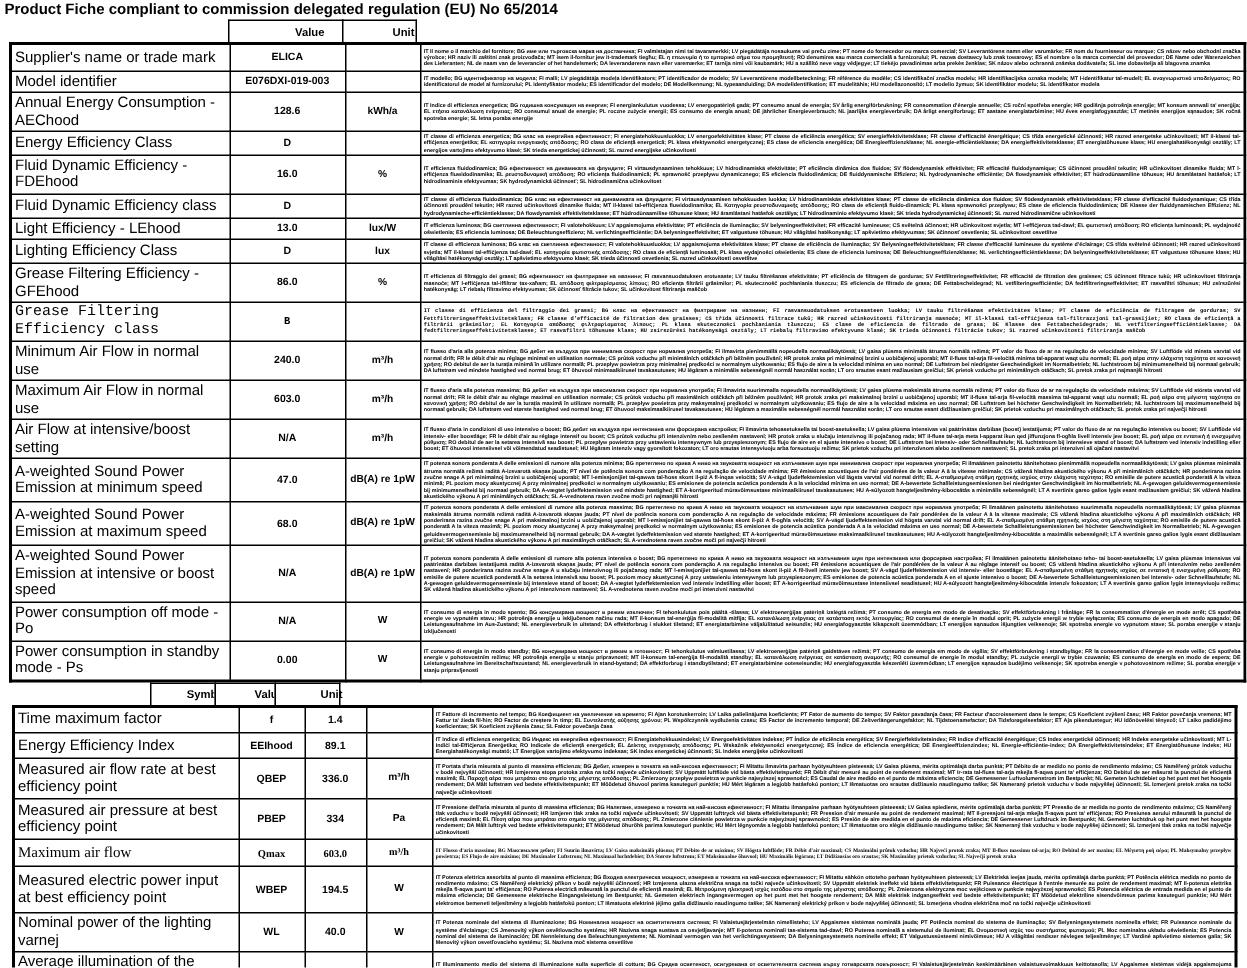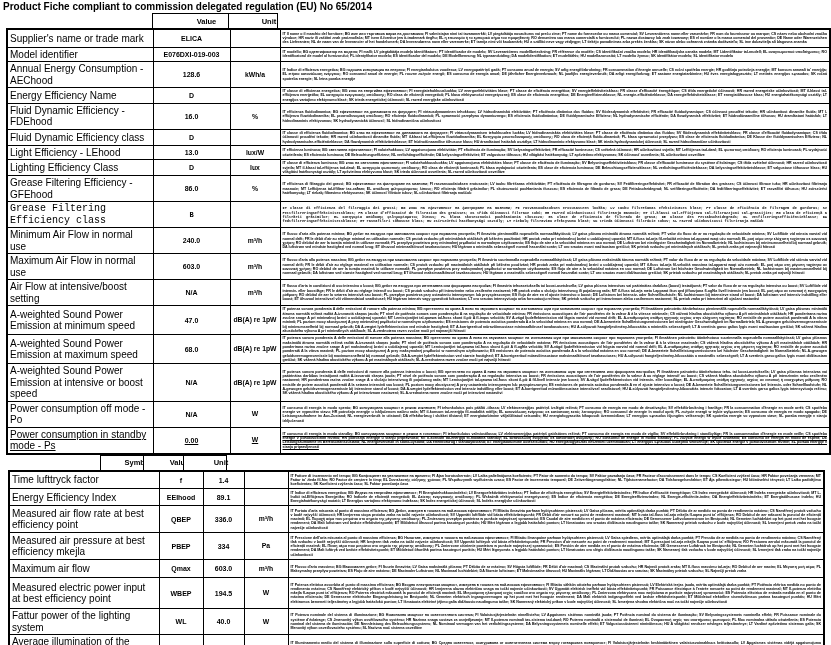--- a/index.html
+++ b/index.html
@@ -57,21 +57,21 @@
           <td class="cell-unit"></td>
           <td class="cell-description">IT modello; BG идентификатор на модела; FI malli; LV piegādātāja modeļa identifikators; PT identificador de modelo; SV Leverantörens modellbeteckning; FR référence du modèle; CS identifikační značka modelu; HR identifikacijska oznaka modela; MT l-identifikatur tal-mudell; EL αναγνωριστικό υποδείγματος; RO identificatorul de model al furnizorului; PL identyfikator modelu; ES identificador del modelo; DE Modellkennung; NL typeaanduiding; DA modelidentifikation; ET mudelitähis; HU modellazonosító; LT modelio žymuo; SK identifikátor modelu; SL identifikator modela</td>
         </tr>
         <tr style="height: 11px;">
           <td class="cell-name">Annual Energy Consumption - AEChood</td>
           <td class="cell-value">128.6</td>
           <td class="cell-unit">kWh/a</td>
           <td class="cell-description">IT Indice di efficienza energetica; BG годишна консумация на енергия; FI energiankulutus vuodessa; LV energopatēriņš gadā; PT consumo anual de energia; SV årlig energiförbrukning; FR consommation d'énergie annuelle; CS roční spotřeba energie; HR godišnja potrošnja energije; MT konsum annwali ta' enerġija; EL ετήσια κατανάλωση ενέργειας; RO consumul anual de energie; PL roczne zużycie energii; ES consumo de energía anual; DE jährlicher Energieverbrauch; NL jaarlijks energieverbruik; DA årligt energiforbrug; ET aastane energiatarbimine; HU éves energiafogyasztás; LT metinės energijos sąnaudos; SK ročná spotreba energie; SL letna poraba energije</td>
         </tr>
         <tr style="height: 11px;">
-          <td class="cell-name">Energy Efficiency Name</td>
+          <td class="cell-name">Energy Efficiency Class</td>
           <td class="cell-value">D</td>
           <td class="cell-unit"></td>
           <td class="cell-description">IT classe di efficienza energetica; BG клас на енергийна ефективност; FI energiatehokkuusluokka; LV energoefektivitātes klase; PT classe de eficiência energética; SV energieffektivitetsklass; FR classe d'efficacité énergétique; CS třída energetické účinnosti; HR razred energetske učinkovitosti; MT il-klassi tal-effiċjenza enerġetika; EL κατηγορία ενεργειακής απόδοσης; RO clasa de eficiență energetică; PL klasa efektywności energetycznej; ES clase de eficiencia energética; DE Energieeffizienzklasse; NL energie-efficiëntieklasse; DA energieffektivitetsklasse; ET energiatõhususe klass; HU energiahatékonysági osztály; LT energijos vartojimo efektyvumo klasė; SK trieda energetickej účinnosti; SL razred energijske učinkovitosti</td>
         </tr>
         <tr style="height: 11px;">
           <td class="cell-name">Fluid Dynamic Efficiency - FDEhood</td>
           <td class="cell-value">16.0</td>
           <td class="cell-unit">%</td>
           <td class="cell-description">IT efficienza fluidodinamica; BG ефективност на динамиката на флуидите; FI virtausdynaaminen tehokkuus; LV hidrodinamiskā efektivitāte; PT eficiência dinâmica dos fluidos; SV flödesdynamisk effektivitet; FR efficacité fluidodynamique; CS účinnost proudění tekutin; HR učinkovitost dinamike fluida; MT l-effiċjenza fluwidodinamika; EL ρευστοδυναμική απόδοση; RO eficiența fluidodinamică; PL sprawność przepływu dynamicznego; ES eficiencia fluidodinámica; DE fluiddynamische Effizienz; NL hydrodynamische efficiëntie; DA flowdynamisk effektivitet; ET hüdrodünaamiline tõhusus; HU áramlástani hatásfok; LT hidrodinaminis efektyvumas; SK hydrodynamická účinnosť; SL hidrodinamična učinkovitost</td>
         </tr>
@@ -140,21 +140,21 @@
           <td class="cell-value">N/A</td>
           <td class="cell-unit">dB(A) re 1pW</td>
           <td class="cell-description">IT potenza sonora ponderata A delle emissioni di rumore alla potenza intensiva o boost; BG претеглено по крива A ниво на звуковата мощност на излъчвания шум при интензивна или форсирана настройка; FI ilmaäänen painotettu äänitehotaso teho- tai boost-asetuksella; LV gaisa plūsmas intensīvas vai paātrinātas darbības iestatījumā radītā A-izsvarotā skaņas jauda; PT nível de potência sonora com ponderação A na regulação intensiva ou boost; FR émissions acoustiques de l'air pondérées de la valeur A au réglage intensif ou boost; CS vážená hladina akustického výkonu A při intenzivním nebo zesíleném nastavení; HR ponderirana razina zvučne snage A u slučaju intenzivnog ili pojačanog rada; MT l-emissjonijiet tal-qawwa tal-ħoss skont il-piż A fil-livell intensiv jew boost; SV A-vägd ljudeffektemission vid intensiv- eller boostläge; EL Α-σταθμισμένη στάθμη ηχητικής ισχύος σε εντατική ή ενισχυμένη ρύθμιση; RO emisiile de putere acustică ponderată A la setarea intensivă sau boost; PL poziom mocy akustycznej A przy ustawieniu intensywnym lub przyspieszonym; ES emisiones de potencia acústica ponderada A en el ajuste intensivo o boost; DE A-bewertete Schallleistungsemissionen bei Intensiv- oder Schnelllaufstufe; NL A-gewogen geluidsvermogensemissie bij intensieve stand of boost; DA A-vægtet lydeffektemission ved intensiv indstilling eller boost; ET A-korrigeeritud müravõimsustase intensiivsel seadistusel; HU A-súlyozott hangteljesítmény-kibocsátás intenzív fokozaton; LT A svertinis garso galios lygis intensyviuoju režimu; SK vážená hladina akustického výkonu A pri intenzívnom nastavení; SL A-vrednotena raven zvočne moči pri intenzivni nastavitvi</td>
         </tr>
         <tr style="height: 23px;">
           <td class="cell-name">Power consumption off mode - Po</td>
           <td class="cell-value">N/A</td>
           <td class="cell-unit">W</td>
           <td class="cell-description">IT consumo di energia in modo spento; BG консумирана мощност в режим изключен; FI tehonkulutus pois päältä -tilassa; LV elektroenerģijas patēriņš izslēgtā režīmā; PT consumo de energia em modo de desativação; SV effektförbrukning i frånläge; FR la consommation d'énergie en mode arrêt; CS spotřeba energie ve vypnutém stavu; HR potrošnja energije u isključenom načinu rada; MT il-konsum tal-enerġija fil-modalità mitfija; EL κατανάλωση ενέργειας σε κατάσταση εκτός λειτουργίας; RO consumul de energie în modul oprit; PL zużycie energii w trybie wyłączenia; ES consumo de energía en modo apagado; DE Leistungsaufnahme im Aus-Zustand; NL energieverbruik in uitstand; DA effektforbrug i slukket tilstand; ET energiatarbimine väljalülitatud seisundis; HU energiafogyasztás kikapcsolt üzemmódban; LT energijos sąnaudos išjungties veiksenoje; SK spotreba energie vo vypnutom stave; SL poraba energije v stanju izključenosti</td>
         </tr>
-        <tr style="height: 19px; text-decoration: underline;">
+        <tr style="height: 19px;">
           <td class="cell-name">Power consumption in standby mode - Ps</td>
           <td class="cell-value">0.00</td>
           <td class="cell-unit">W</td>
           <td class="cell-description">IT consumo di energia in modo standby; BG консумирана мощност в режим в готовност; FI tehonkulutus valmiustilassa; LV elektroenerģijas patēriņš gaidstāves režīmā; PT consumo de energia em modo de vigília; SV effektförbrukning i standbyläge; FR la consommation d'énergie en mode veille; CS spotřeba energie v pohotovostním režimu; HR potrošnja energije u stanju pripravnosti; MT il-konsum tal-enerġija fil-modalità standby; EL κατανάλωση ενέργειας σε κατάσταση αναμονής; RO consumul de energie în modul standby; PL zużycie energii w trybie czuwania; ES consumo de energía en modo de espera; DE Leistungsaufnahme im Bereitschaftszustand; NL energieverbruik in stand-bystand; DA effektforbrug i standbytilstand; ET energiatarbimine ooteseisundis; HU energiafogyasztás készenléti üzemmódban; LT energijos sąnaudos budėjimo veiksenoje; SK spotreba energie v pohotovostnom režime; SL poraba energije v stanju pripravljenosti</td>
         </tr>
       </tbody>
   </table>
 
 
   <div class="hdr hdr-66">
@@ -166,63 +166,63 @@
   <table class="fiche" id="table66">
     <colgroup>
       <col style="width:150px">
         <col style="width:44px">
         <col style="width:41px">
         <col style="width:44px">
         <col style="width:536px">
     </colgroup>
     <tbody id="t66-body">
         <tr style="height: 18px;">
-          <td class="cell-name">Time lufttryck factor</td>
+          <td class="cell-name">Time maximum factor</td>
           <td class="cell-symbol">f</td>
           <td class="cell-value">1.4</td>
           <td class="cell-unit"></td>
           <td class="cell-description">IT Fattore di incremento nel tempo; BG Коефициент на увеличение на времето; FI Ajan korotuskerroin; LV Laika palielinājuma koeficients; PT Fator de aumento do tempo; SV Faktor pavadanja časa; FR Facteur d'accroissement dans le temps; CS Koeficient zvýšení času; HR Faktor povećanja vremena; MT Fattur ta' żieda fil-ħin; RO Factor de creștere în timp; EL Συντελεστής αύξησης χρόνου; PL Współczynnik wydłużenia czasu; ES Factor de incremento temporal; DE Zeitverlängerungsfaktor; NL Tijdstoenamefactor; DA Tidsforøgelsesfaktor; ET Aja pikendustegur; HU Időnövelési tényező; LT Laiko padidėjimo koeficientas; SK Koeficient zvýšenia času; SL Faktor povečanja časa</td>
         </tr>
         <tr style="height: 17px;">
           <td class="cell-name">Energy Efficiency Index</td>
           <td class="cell-symbol">EEIhood</td>
           <td class="cell-value">89.1</td>
           <td class="cell-unit"></td>
           <td class="cell-description">IT Indice di efficienza energetica; BG Индекс на енергийна ефективност; FI Energiatehokkuusindeksi; LV Energoefektivitātes indekss; PT Índice de eficiência energética; SV Energieffektivitetsindex; FR Indice d'efficacité énergétique; CS Index energetické účinnosti; HR Indeks energetske učinkovitosti; MT L-Indiċi tal-Effiċjenza Enerġetika; RO Indicele de eficiență energetică; EL Δείκτης ενεργειακής απόδοσης; PL Wskaźnik efektywności energetycznej; ES Índice de eficiencia energética; DE Energieeffizienzindex; NL Energie-efficiëntie-index; DA Energieffektivitetsindeks; ET Energiatõhususe indeks; HU Energiahatékonysági mutató; LT Energijos vartojimo efektyvumo indeksas; SK Index energetickej účinnosti; SL Indeks energijske učinkovitosti</td>
         </tr>
         <tr style="height: 27px;">
           <td class="cell-name">Measured air flow rate at best efficiency point</td>
           <td class="cell-symbol">QBEP</td>
           <td class="cell-value">336.0</td>
           <td class="cell-unit">m³/h</td>
           <td class="cell-description">IT Portata d'aria misurata al punto di massima efficienza; BG Дебит, измерен в точката на най-висока ефективност; FI Mitattu ilmavirta parhaan hyötysuhteen pisteessä; LV Gaisa plūsma, mērīta optimālajā darba punktā; PT Débito de ar medido no ponto de rendimento máximo; CS Naměřený průtok vzduchu v bodě nejvyšší účinnosti; HR Izmjerena stopa protoka zraka na točki najveće učinkovitosti; SV Uppmätt luftflöde vid bästa effektivitetspunkt; FR Débit d'air mesuré au point de rendement maximal; MT Ir-rata tal-fluss tal-arja mkejla fl-aqwa punt ta' effiċjenza; RO Debitul de aer măsurat la punctul de eficiență maximă; EL Παροχή αέρα που μετράται στο σημείο της μέγιστης απόδοσης; PL Zmierzony przepływ powietrza w punkcie najwyższej sprawności; ES Caudal de aire medido en el punto de máxima eficiencia; DE Gemessener Luftvolumenstrom im Bestpunkt; NL Gemeten luchtdebiet op het punt met het hoogste rendement; DA Målt luftstrøm ved bedste effektivitetspunkt; ET Mõõdetud õhuvool parima kasuteguri punktis; HU Mért légáram a legjobb hatásfokú ponton; LT Išmatuotas oro srautas didžiausio naudingumo taške; SK Nameraný prietok vzduchu v bode najvyššej účinnosti; SL Izmerjeni pretok zraka na točki največje učinkovitosti</td>
         </tr>
         <tr style="height: 27px;">
-          <td class="cell-name">Measured air pressure at best efficiency mkejla</td>
+          <td class="cell-name">Measured air pressure at best efficiency point</td>
           <td class="cell-symbol">PBEP</td>
           <td class="cell-value">334</td>
           <td class="cell-unit">Pa</td>
           <td class="cell-description">IT Pressione dell'aria misurata al punto di massima efficienza; BG Налягане, измерено в точката на най-висока ефективност; FI Mitattu ilmanpaine parhaan hyötysuhteen pisteessä; LV Gaisa spiediens, mērīts optimālajā darba punktā; PT Pressão de ar medida no ponto de rendimento máximo; CS Naměřený tlak vzduchu v bodě nejvyšší účinnosti; HR Izmjeren tlak zraka na točki najveće učinkovitosti; SV Uppmätt lufttryck vid bästa effektivitetspunkt; FR Pression d'air mesurée au point de rendement maximal; MT Il-pressjoni tal-arja mkejla fl-aqwa punt ta' effiċjenza; RO Presiunea aerului măsurată la punctul de eficiență maximă; EL Πίεση αέρα που μετράται στο σημείο της μέγιστης απόδοσης; PL Zmierzone ciśnienie powietrza w punkcie najwyższej sprawności; ES Presión de aire medida en el punto de máxima eficiencia; DE Gemessener Luftdruck im Bestpunkt; NL Gemeten luchtdruk op het punt met het hoogste rendement; DA Målt lufttryk ved bedste effektivitetspunkt; ET Mõõdetud õhurõhk parima kasuteguri punktis; HU Mért légnyomás a legjobb hatásfokú ponton; LT Išmatuotas oro slėgis didžiausio naudingumo taške; SK Nameraný tlak vzduchu v bode najvyššej účinnosti; SL Izmerjeni tlak zraka na točki največje učinkovitosti</td>
         </tr>
-        <tr style="height: 18px;">
+        <tr style="height: 18px; font-family: Liberation Serif, serif;">
           <td class="cell-name">Maximum air flow</td>
           <td class="cell-symbol">Qmax</td>
           <td class="cell-value">603.0</td>
           <td class="cell-unit">m³/h</td>
           <td class="cell-description">IT Flusso d'aria massimo; BG Максимален дебит; FI Suurin ilmavirta; LV Gaisa maksimālā plūsma; PT Débito de ar máximo; SV Högsta luftflöde; FR Débit d'air maximal; CS Maximální průtok vzduchu; HR Najveći protok zraka; MT Il-fluss massimu tal-arja; RO Debitul de aer maxim; EL Μέγιστη ροή αέρα; PL Maksymalny przepływ powietrza; ES Flujo de aire máximo; DE Maximaler Luftstrom; NL Maximaal luchtdebiet; DA Største luftstrøm; ET Maksimaalne õhuvool; HU Maximális légáram; LT Didžiausias oro srautas; SK Maximálny prietok vzduchu; SL Največji pretok zraka</td>
         </tr>
         <tr style="height: 31px;">
           <td class="cell-name">Measured electric power input at best efficiency point</td>
           <td class="cell-symbol">WBEP</td>
           <td class="cell-value">194.5</td>
           <td class="cell-unit">W</td>
           <td class="cell-description">IT Potenza elettrica assorbita al punto di massima efficienza; BG Входна електрическа мощност, измерена в точката на най-висока ефективност; FI Mitattu sähkön ottoteho parhaan hyötysuhteen pisteessä; LV Elektriskā ieejas jauda, mērīta optimālajā darba punktā; PT Potência elétrica medida no ponto de rendimento máximo; CS Naměřený elektrický příkon v bodě nejvyšší účinnosti; HR Izmjerena ulazna električna snaga na točki najveće učinkovitosti; SV Uppmätt elektrisk ineffekt vid bästa effektivitetspunkt; FR Puissance électrique à l'entrée mesurée au point de rendement maximal; MT Il-potenza elettrika mkejla fl-aqwa punt ta' effiċjenza; RO Puterea electrică măsurată la punctul de eficiență maximă; EL Μετρούμενη ηλεκτρική ισχύς εισόδου στο σημείο της μέγιστης απόδοσης; PL Zmierzona elektryczna moc wejściowa w punkcie najwyższej sprawności; ES Potencia eléctrica de entrada medida en el punto de máxima eficiencia; DE Gemessene elektrische Eingangsleistung im Bestpunkt; NL Gemeten elektrisch ingangsvermogen op het punt met het hoogste rendement; DA Målt elektrisk indgangseffekt ved bedste effektivitetspunkt; ET Mõõdetud elektriline sisendvõimsus parima kasuteguri punktis; HU Mért elektromos bemeneti teljesítmény a legjobb hatásfokú ponton; LT Išmatuota elektrinė įėjimo galia didžiausio naudingumo taške; SK Nameraný elektrický príkon v bode najvyššej účinnosti; SL Izmerjena vhodna električna moč na točki največje učinkovitosti</td>
         </tr>
         <tr style="height: 21px;">
-          <td class="cell-name">Fattur power of the lighting system</td>
+          <td class="cell-name">Nominal power of the lighting varnej</td>
           <td class="cell-symbol">WL</td>
           <td class="cell-value">40.0</td>
           <td class="cell-unit">W</td>
           <td class="cell-description">IT Potenza nominale del sistema di illuminazione; BG Номинална мощност на осветителната система; FI Valaistusjärjestelmän nimellisteho; LV Apgaismes sistēmas nominālā jauda; PT Potência nominal do sistema de iluminação; SV Belysningssystemets nominella effekt; FR Puissance nominale du système d'éclairage; CS Jmenovitý výkon osvětlovacího systému; HR Nazivna snaga sustava za osvjetljavanje; MT Il-potenza nominali tas-sistema tad-dawl; RO Puterea nominală a sistemului de iluminat; EL Ονομαστική ισχύς του συστήματος φωτισμού; PL Moc nominalna układu oświetlenia; ES Potencia nominal del sistema de iluminación; DE Nennleistung des Beleuchtungssystems; NL Nominaal vermogen van het verlichtingssysteem; DA Belysningssystemets nominelle effekt; ET Valgustussüsteemi nimivõimsus; HU A világítási rendszer névleges teljesítménye; LT Vardinė apšvietimo sistemos galia; SK Menovitý výkon osvetľovacieho systému; SL Nazivna moč sistema osvetlitve</td>
         </tr>
         <tr style="height: 27px; padding-left: 14px;">
           <td class="cell-name">Average illumination of the lighting system on the cooking surface</td>
           <td class="cell-symbol">Emiddle</td>
           <td class="cell-value">520</td>
           <td class="cell-unit">lux</td>

